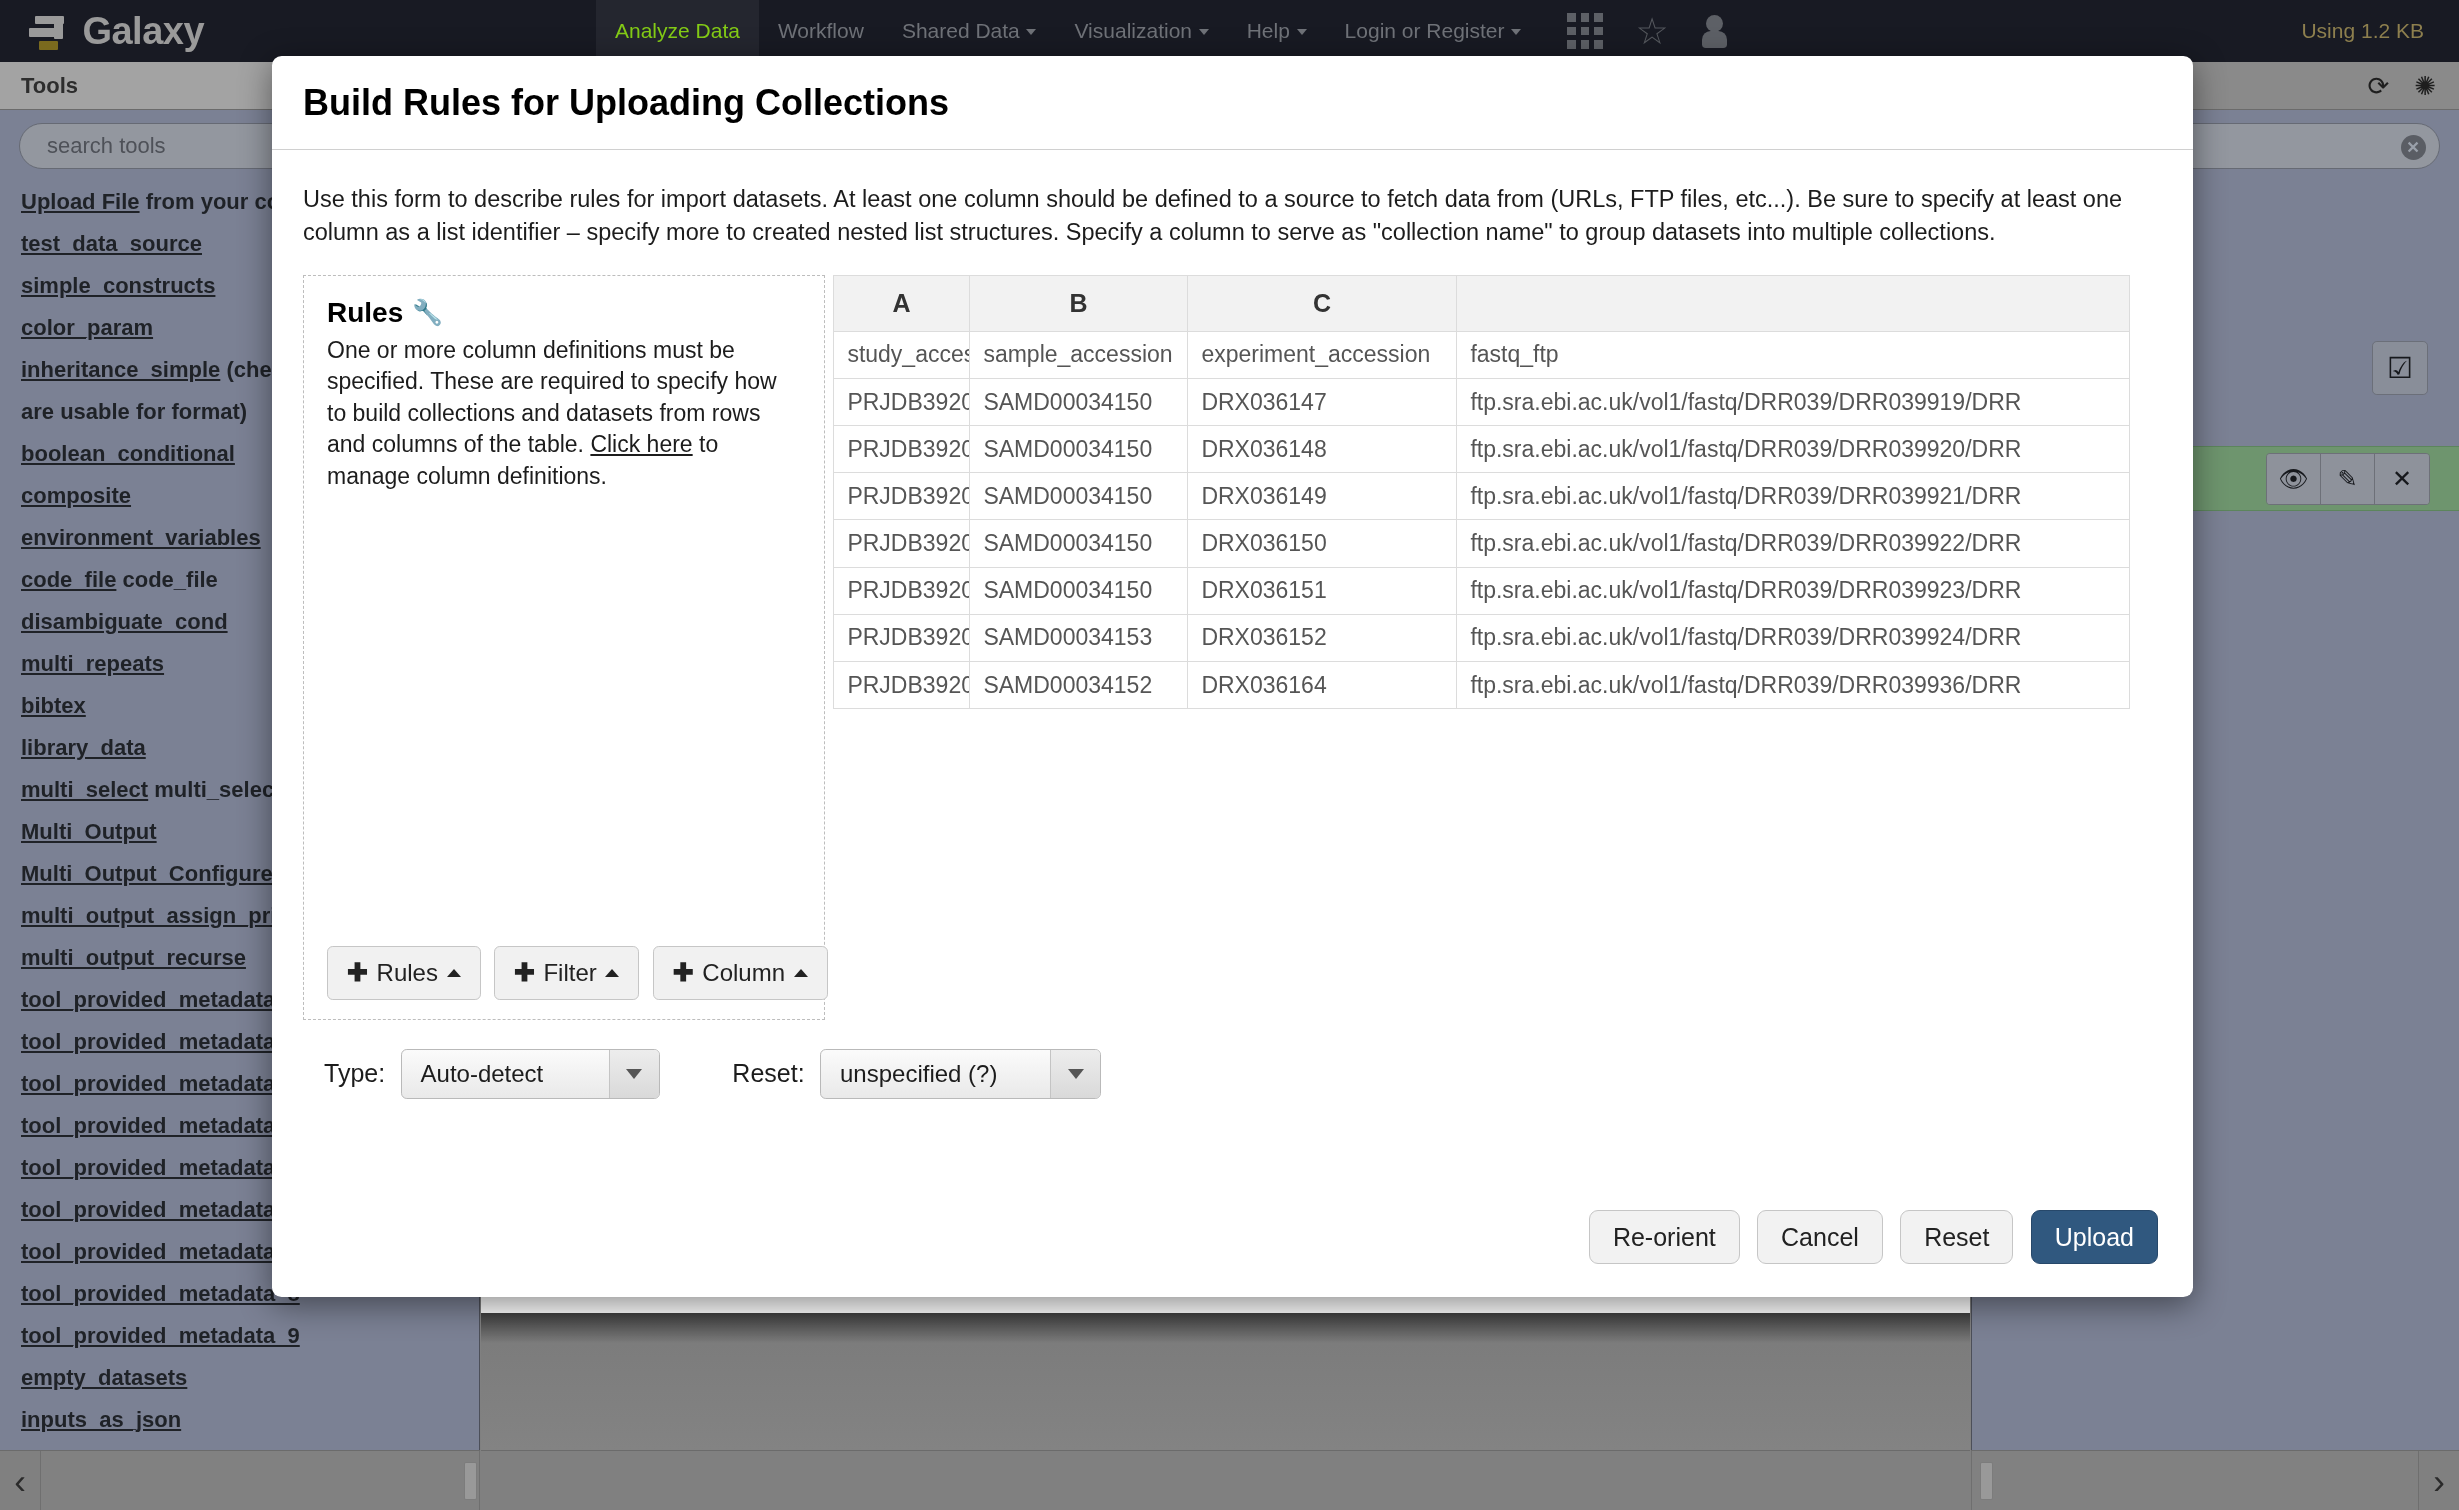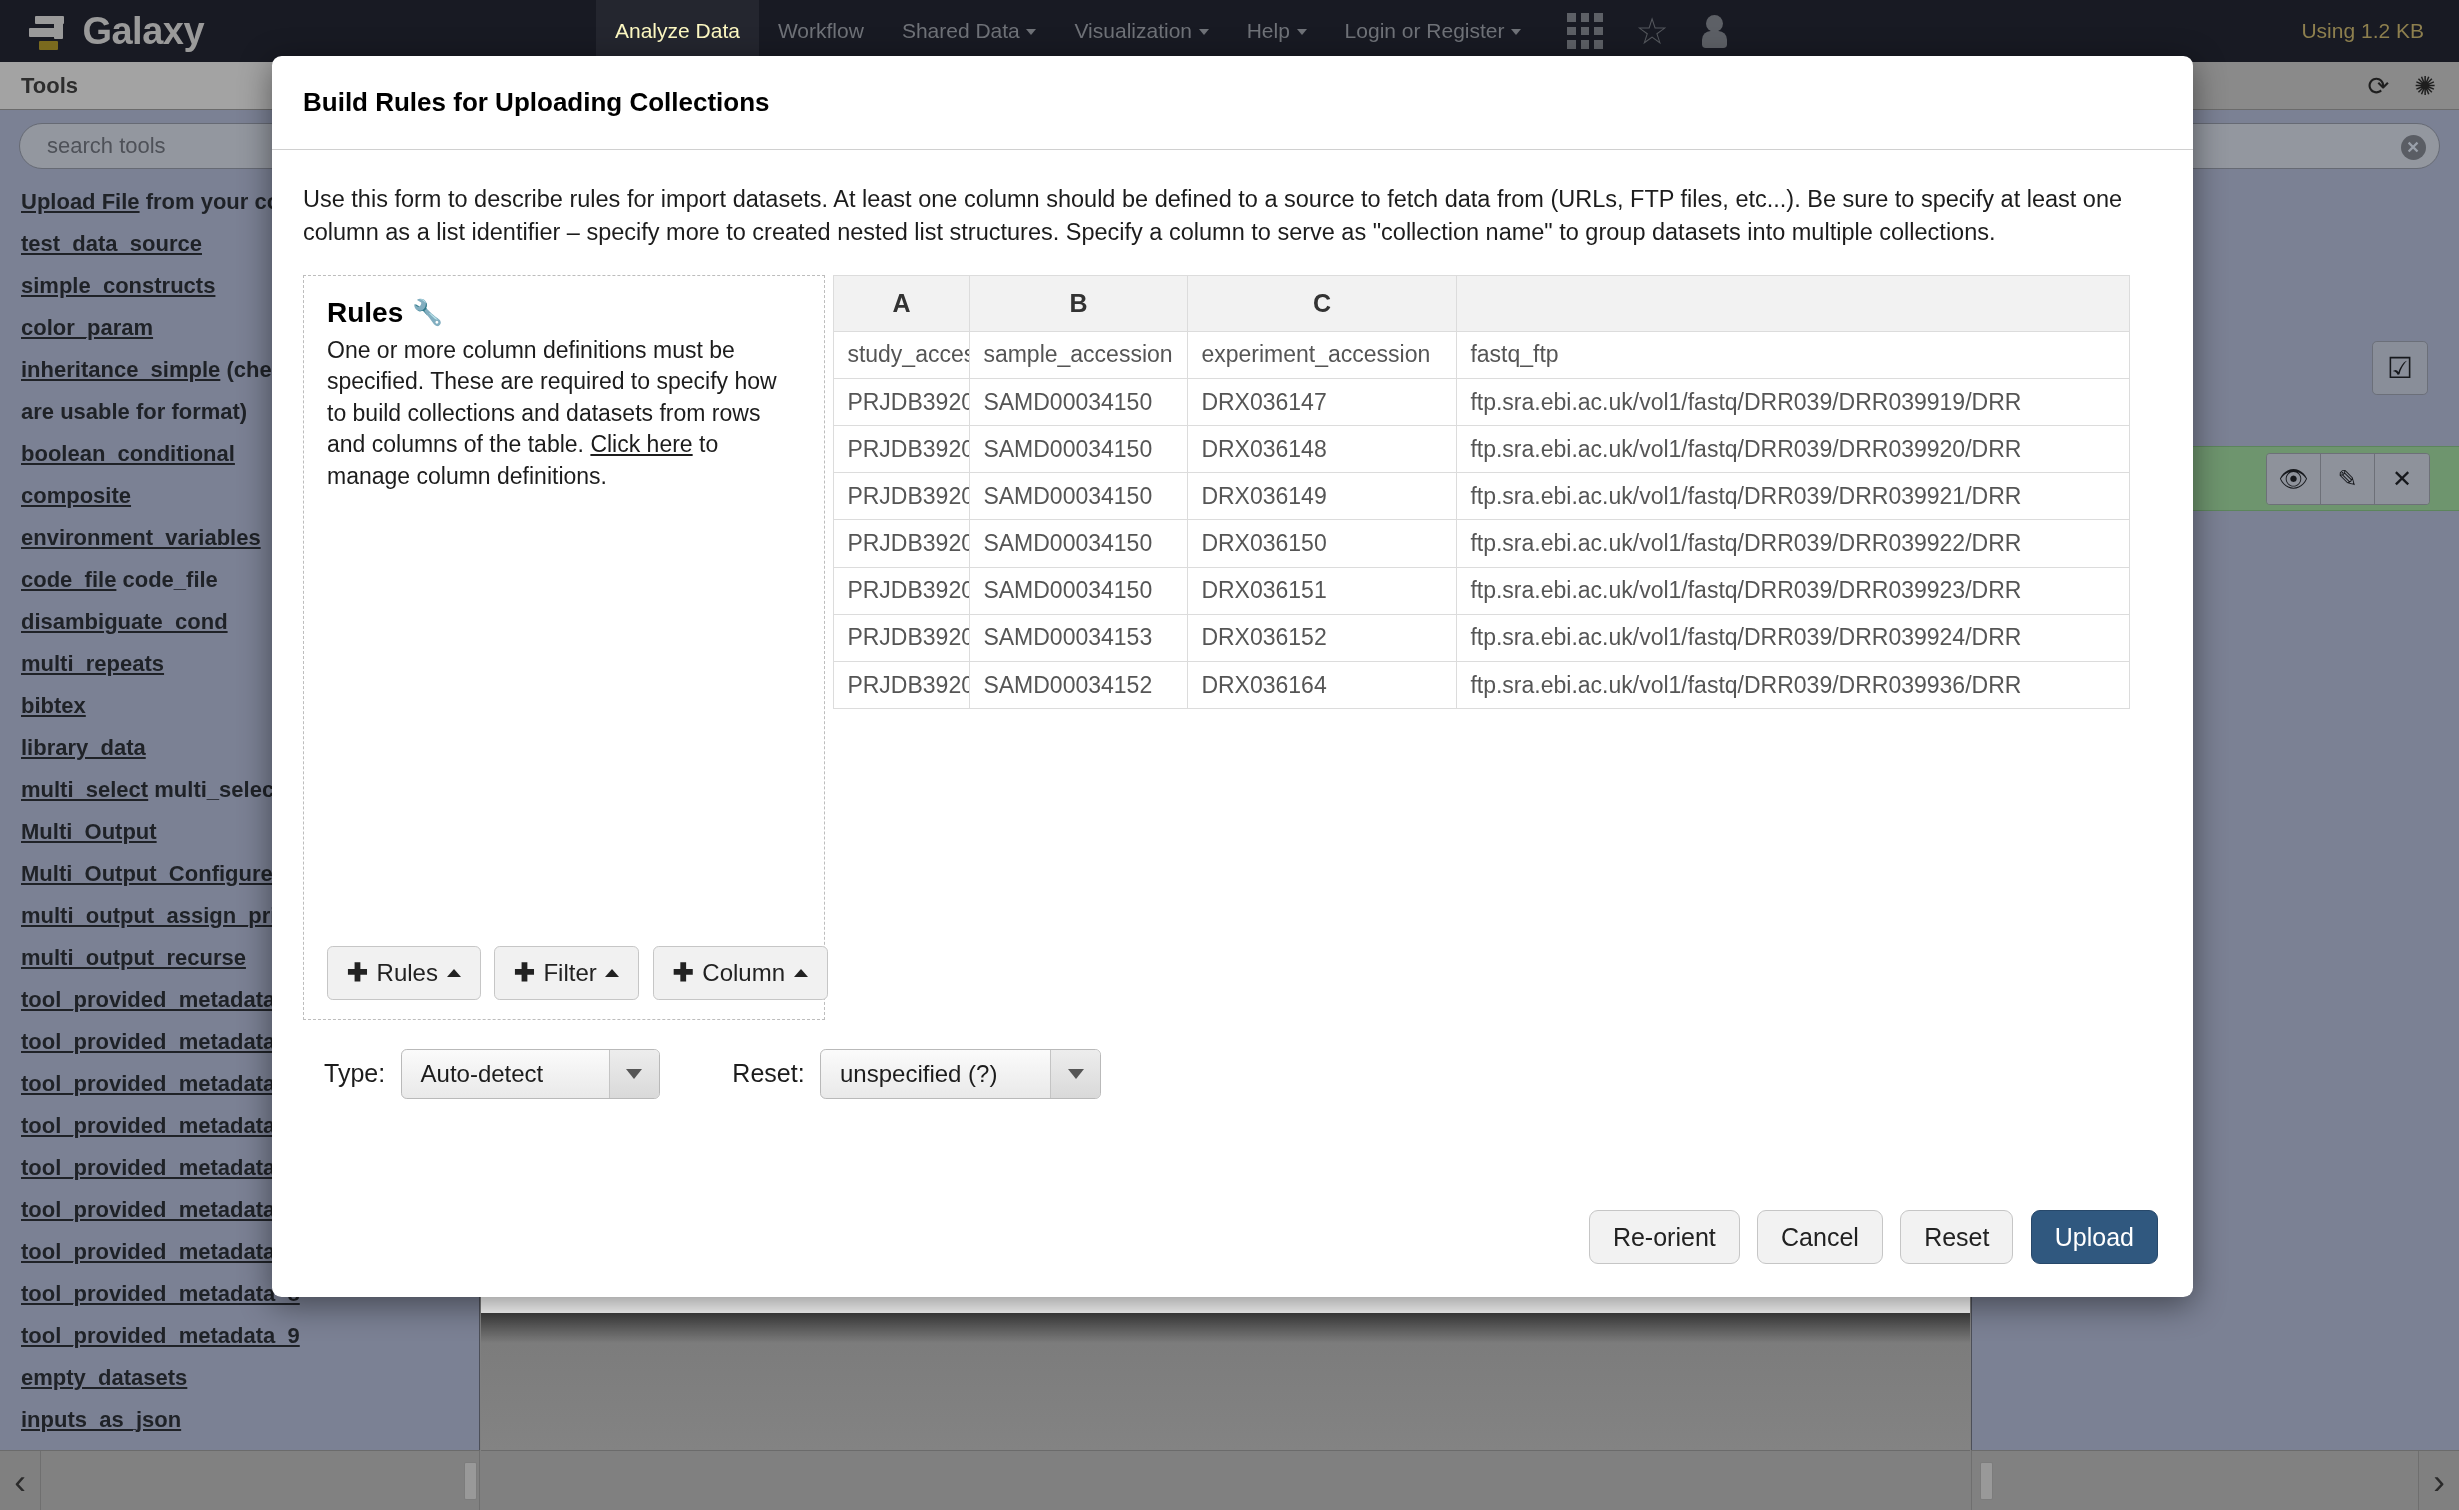--- a/index.html
+++ b/index.html
@@ -30,21 +30,21 @@
   .brand-logo .b3 { left: 9.6px; top: 31px; width: 19px; height: 8.6px; background: #7a6a1e; }
   .brand-logo .v  { left: 25px; top: 5.8px;  width: 8.6px;  height: 23px; }
   .brand-title {
     color: #9a9a9a; font-size: 38px; font-weight: bold; letter-spacing: -0.5px;
   }
   .nav { display: flex; align-items: center; height: 62px; }
   .nav-item {
     color: #6f7278; font-size: 21px; padding: 0 19px;
     height: 62px; line-height: 62px; white-space: nowrap; cursor: pointer;
   }
-  .nav-item.active { color: #fef9c3; background: #24262f; }
+  .nav-item.active { color: #84cc16; background: #24262f; }
   .caret-down {
     display: inline-block; width: 0; height: 0; margin-left: 6.7px;
     border-left: 5.8px solid transparent; border-right: 5.8px solid transparent;
     border-top: 6.7px solid #6f7278; vertical-align: middle;
   }
   .nav-icons { display: flex; align-items: center; gap: 33px; margin-left: 27px; }
   .grid-icon { display: grid; grid-template-columns: repeat(3, 8.6px); gap: 4.8px; }
   .grid-icon i { display: block; width: 8.6px; height: 8.6px; background: #5d6066; }
   .star-icon { font-size: 37px; color: #55585e; line-height: 1; }
   .user-icon { width: 25px; height: 33px; position: relative; }
@@ -180,21 +180,21 @@
     background: #ffffff;
     border-radius: 9.6px;
     box-shadow: 0 7.7px 33px rgba(0,0,0,0.45);
     z-index: 50;
     display: flex; flex-direction: column;
   }
   .modal-header {
     height: 94px; border-bottom: 1px solid #d0d0d0;
     display: flex; align-items: center; padding: 0 31px;
   }
-  .modal-title { font-size: 26px; font-weight: bold; color: #000; }
+  .modal-title { font-size: 36px; font-weight: bold; color: #000; }
   .modal-body { flex: 1; padding: 33px 31px 0 31px; overflow: hidden; }
   .modal-desc {
     font-size: 23.5px; line-height: 1.42; color: #1c1c1c;
     max-width: 1830px; margin-bottom: 25px;
   }
   .work-area { display: flex; gap: 8px; }
 
   
   .rules-col {
     width: 522px; min-height: 745px;

